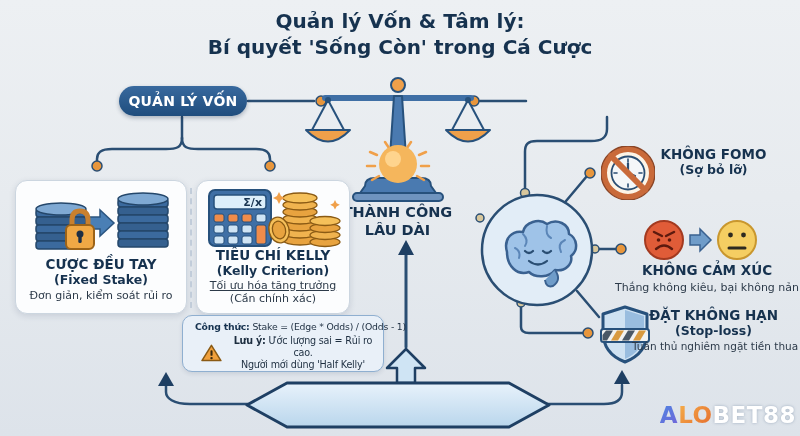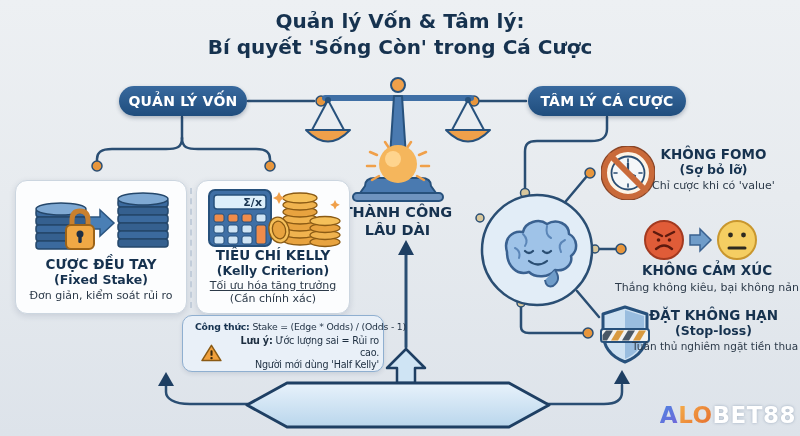--- a/index.html
+++ b/index.html
@@ -30,21 +30,21 @@
   .card-sub{font-size:12.5px;font-weight:bold;color:#16324f;line-height:1.15;}
   .card-desc{font-size:11px;color:#2c3a49;line-height:1.2;margin-top:2px;}
   .dashed-sep{z-index:2;border-left:2px dashed #c3cedb;width:0;}
   .formula-box{
     z-index:2;background:#e9f0f8;border:1.5px solid #8fafd0;border-radius:10px;
     box-shadow:0 2px 4px rgba(40,60,90,.12);padding:5px 4px 4px 12px;box-sizing:border-box;
   }
   .formula-line{font-size:9.3px;color:#1d2e40;text-align:center;white-space:nowrap;letter-spacing:-0.2px;}
   .formula-line b{color:#16324f;}
   .note-row{display:flex;align-items:center;gap:5px;margin-top:3px;padding-left:6px;}
-  .note-text{font-size:9.6px;color:#1d2e40;line-height:1.25;text-align:right;letter-spacing:-0.2px;}
+  .note-text{font-size:9.6px;color:#1d2e40;line-height:1.25;text-align:center;letter-spacing:-0.2px;}
   .success-text{
     z-index:2;text-align:center;font-weight:bold;color:#16324f;font-size:14.5px;line-height:1.25;
   }
   .r-item{z-index:2;text-align:center;color:#16324f;}
   .r-title{font-size:13.5px;font-weight:bold;line-height:1.15;white-space:nowrap;}
   .r-sub{font-size:12.5px;font-weight:bold;line-height:1.15;white-space:nowrap;}
   .r-desc{font-size:11px;color:#2c3a49;margin-top:2px;white-space:nowrap;}
   .banner-text{
     z-index:3;text-align:center;color:#14324f;font-weight:bold;
     font-size:12.3px;line-height:1.35;white-space:nowrap;
@@ -118,23 +118,20 @@
     </g>
   </svg>
 
   <div class="abs title">
     <div>Quản lý Vốn &amp; Tâm lý:</div>
     <div>Bí quyết 'Sống Còn' trong Cá Cược</div>
   </div>
 
   <div class="abs badge" style="left:119px;top:86px;width:128px;">
     <span>QUẢN LÝ VỐN</span>
-  </div>
-  <div class="abs badge" style="left:528px;top:86px;width:158px;">
-    <span>TÂM LÝ CÁ CƯỢC</span>
   </div>
 
   <svg class="abs" style="left:303px;top:74px;z-index:2;" width="190" height="130" viewBox="0 0 190 130">
     <g stroke="#27517c" stroke-width="2" stroke-linejoin="round">
 
       <line x1="22" y1="24" x2="168" y2="24" stroke="#3f6fa5" stroke-width="6" stroke-linecap="round"></line>
       <circle cx="95" cy="11" r="7" fill="#f0a04a"></circle>
 
       <g>
         <line x1="25" y1="26" x2="9" y2="56" stroke-width="2"></line>
@@ -315,21 +312,20 @@
         <line x1="38" y1="27" x2="41" y2="27"></line>
       <line x1="27" y1="27" x2="27" y2="17.5" stroke-width="2.2"></line>
       <line x1="27" y1="27" x2="34" y2="30" stroke-width="2.2"></line>
     </g>
     <circle cx="27" cy="27" r="2" fill="#2a4e73"></circle>
     <line x1="10" y1="10" x2="44" y2="44" stroke="#c96a3a" stroke-width="6" stroke-linecap="round"></line>
   </svg>
   <div class="abs r-item" style="left:632px;top:147px;width:163px;">
     <div class="r-title">KHÔNG FOMO</div>
     <div class="r-sub">(Sợ bỏ lỡ)</div>
-    <div class="r-desc">Chỉ cược khi có 'value'</div>
   </div>
 
   <svg class="abs" style="left:644px;top:219px;z-index:2;" width="114" height="42" viewBox="0 0 114 42">
     <g>
       <circle cx="20" cy="21" r="19" fill="#e05c38" stroke="#a33a20" stroke-width="2"></circle>
       <g stroke="#5c1a0e" stroke-width="2.4" fill="none" stroke-linecap="round">
         <line x1="10" y1="13" x2="18" y2="17"></line>
         <line x1="30" y1="13" x2="22" y2="17"></line>
         <path d="M12,30 Q20,23 28,30"></path>
       </g>

